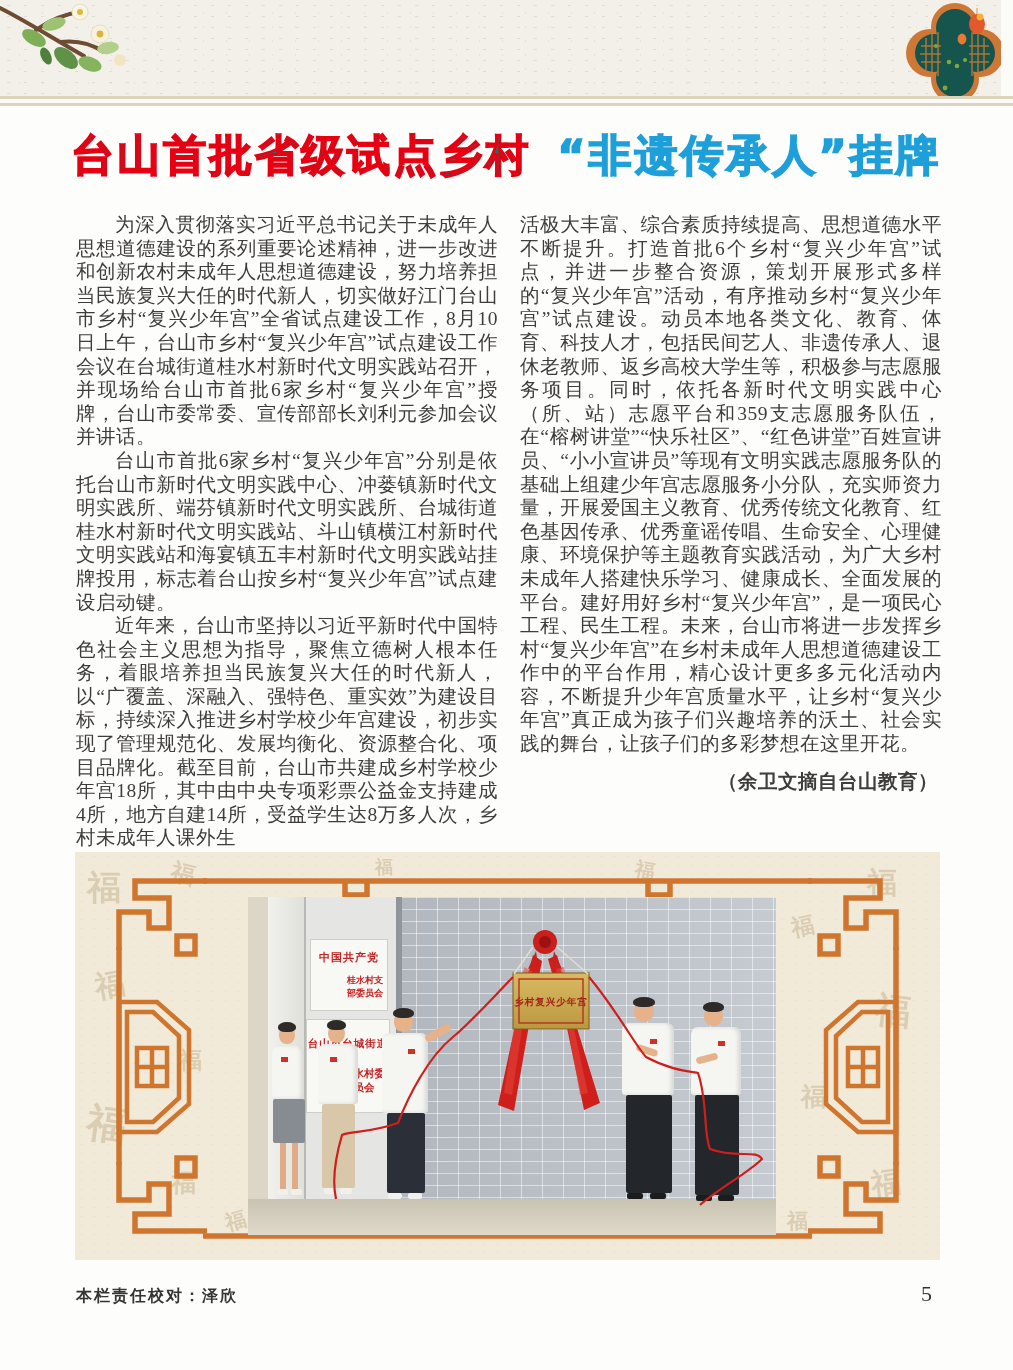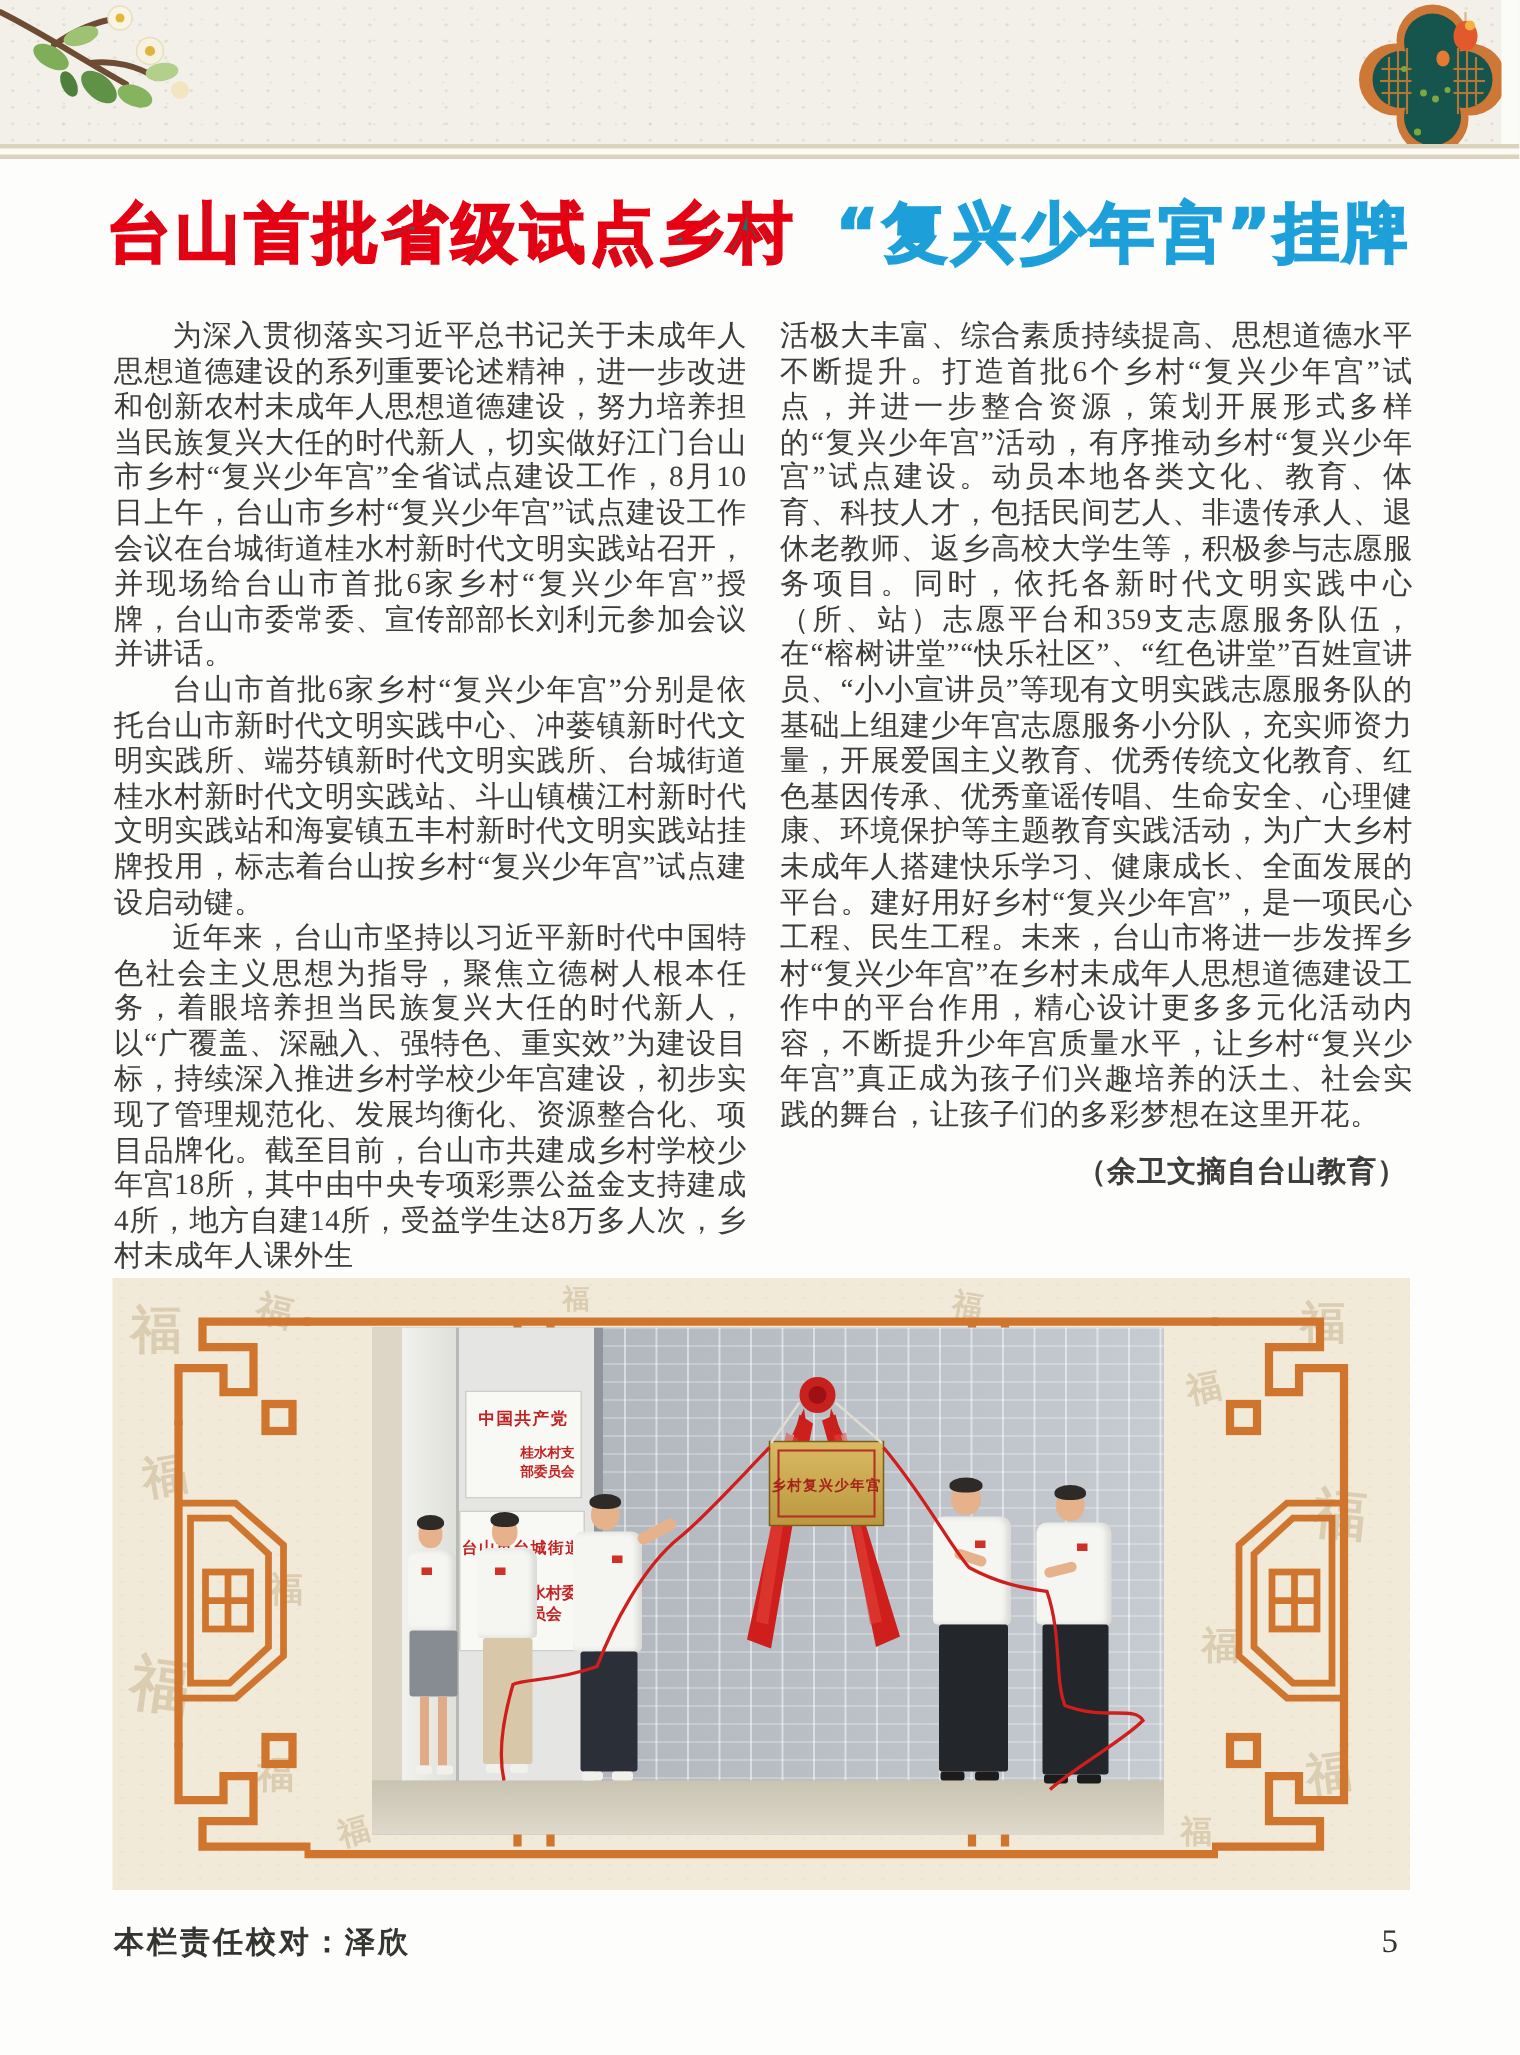--- a/index.html
+++ b/index.html
@@ -62,21 +62,21 @@
     background-image:radial-gradient(rgba(170,140,95,.07) 1px, transparent 1.4px);
     background-size:13px 9px;
   }
   .fu{
     position:absolute;color:rgba(173,143,96,.32);font-weight:bold;
     font-family:"DejaVu Serif",serif;line-height:1;user-select:none;
   }
   .frame-svg{position:absolute;left:0;top:0;}
   
   .photo{
-    position:absolute;left:173px;top:33px;width:528px;height:338px;overflow:hidden;
+    position:absolute;left:173px;top:45px;width:528px;height:338px;overflow:hidden;
     background:linear-gradient(90deg,#a9afb6 0%,#b6bcc2 45%,#c5cbd1 100%);
   }
   .tiles{
     position:absolute;left:0;top:0;right:0;bottom:36px;
     background-image:
       linear-gradient(rgba(255,255,255,.5) 1px, transparent 1px),
       linear-gradient(90deg, rgba(255,255,255,.5) 1px, transparent 1px);
     background-size:21px 12px;
   }
   .floor{position:absolute;left:0;right:0;bottom:0;height:36px;background:linear-gradient(#c9c3b2,#ded9ca);}
@@ -102,21 +102,21 @@
   .badge{position:absolute;width:7px;height:5px;background:#d03126;}
   .legs{position:absolute;}
   .arm{position:absolute;background:#e6b28c;border-radius:4px;}
   .shoe{position:absolute;height:6px;border-radius:2px;}
   .ribbon-svg{position:absolute;left:0;top:0;z-index:4;}
   
   .footer{
     position:absolute;left:76px;top:1281px;width:862px;
     display:flex;justify-content:space-between;align-items:baseline;
   }
-  .proof{font-family:"Liberation Sans",sans-serif;font-size:20px;font-weight:600;color:#343431;letter-spacing:2px;}
+  .proof{font-family:"Liberation Sans",sans-serif;font-size:16px;font-weight:600;color:#343431;letter-spacing:2px;}
   .pageno{font-size:22px;color:#333;padding-right:6px;}
 </style>
 </head>
 <body>
 
 <div class="page">
 
   <div class="header">
     <svg class="branch-art" width="155" height="96" viewBox="0 0 155 96">
       <path d="M0 8 C28 22,52 38,84 56 M36 30 C50 20,64 14,80 12 M60 42 C76 40,92 44,104 52" stroke="#6e4c34" stroke-width="4" fill="none" stroke-linecap="round"></path>
@@ -172,21 +172,21 @@
           <circle cx="40" cy="86" r="2.4"></circle>
           <circle cx="31" cy="44" r="2"></circle>
       </g>
     </svg>
     <div class="right-strip"></div>
   </div>
   <div class="double-rule"></div>
 
   <h1 class="title">
     <span class="t-red">台山首批省级试点乡村</span>
-    <span class="t-blue">“复兴少年宫”挂牌</span>
+    <span class="t-blue">“非遗传承人”挂牌</span>
   </h1>
 
   <main class="columns">
     <div class="col">
       <p class="indent">为深入贯彻落实习近平总书记关于未成年人思想道德建设的系列重要论述精神，进一步改进和创新农村未成年人思想道德建设，努力培养担当民族复兴大任的时代新人，切实做好江门台山市乡村“复兴少年宫”全省试点建设工作，8月10日上午，台山市乡村“复兴少年宫”试点建设工作会议在台城街道桂水村新时代文明实践站召开，并现场给台山市首批6家乡村“复兴少年宫”授牌，台山市委常委、宣传部部长刘利元参加会议并讲话。</p>
       <p class="indent">台山市首批6家乡村“复兴少年宫”分别是依托台山市新时代文明实践中心、冲蒌镇新时代文明实践所、端芬镇新时代文明实践所、台城街道桂水村新时代文明实践站、斗山镇横江村新时代文明实践站和海宴镇五丰村新时代文明实践站挂牌投用，标志着台山按乡村“复兴少年宫”试点建设启动键。</p>
       <p class="indent">近年来，台山市坚持以习近平新时代中国特色社会主义思想为指导，聚焦立德树人根本任务，着眼培养担当民族复兴大任的时代新人，以“广覆盖、深融入、强特色、重实效”为建设目标，持续深入推进乡村学校少年宫建设，初步实现了管理规范化、发展均衡化、资源整合化、项目品牌化。截至目前，台山市共建成乡村学校少年宫18所，其中由中央专项彩票公益金支持建成4所，地方自建14所，受益学生达8万多人次，乡村未成年人课外生</p>
     </div>
     <div class="col">
       <p>活极大丰富、综合素质持续提高、思想道德水平不断提升。打造首批6个乡村“复兴少年宫”试点，并进一步整合资源，策划开展形式多样的“复兴少年宫”活动，有序推动乡村“复兴少年宫”试点建设。动员本地各类文化、教育、体育、科技人才，包括民间艺人、非遗传承人、退休老教师、返乡高校大学生等，积极参与志愿服务项目。同时，依托各新时代文明实践中心（所、站）志愿平台和359支志愿服务队伍，在“榕树讲堂”“快乐社区”、“红色讲堂”百姓宣讲员、“小小宣讲员”等现有文明实践志愿服务队的基础上组建少年宫志愿服务小分队，充实师资力量，开展爱国主义教育、优秀传统文化教育、红色基因传承、优秀童谣传唱、生命安全、心理健康、环境保护等主题教育实践活动，为广大乡村未成年人搭建快乐学习、健康成长、全面发展的平台。建好用好乡村“复兴少年宫”，是一项民心工程、民生工程。未来，台山市将进一步发挥乡村“复兴少年宫”在乡村未成年人思想道德建设工作中的平台作用，精心设计更多多元化活动内容，不断提升少年宫质量水平，让乡村“复兴少年宫”真正成为孩子们兴趣培养的沃土、社会实践的舞台，让孩子们的多彩梦想在这里开花。</p>

